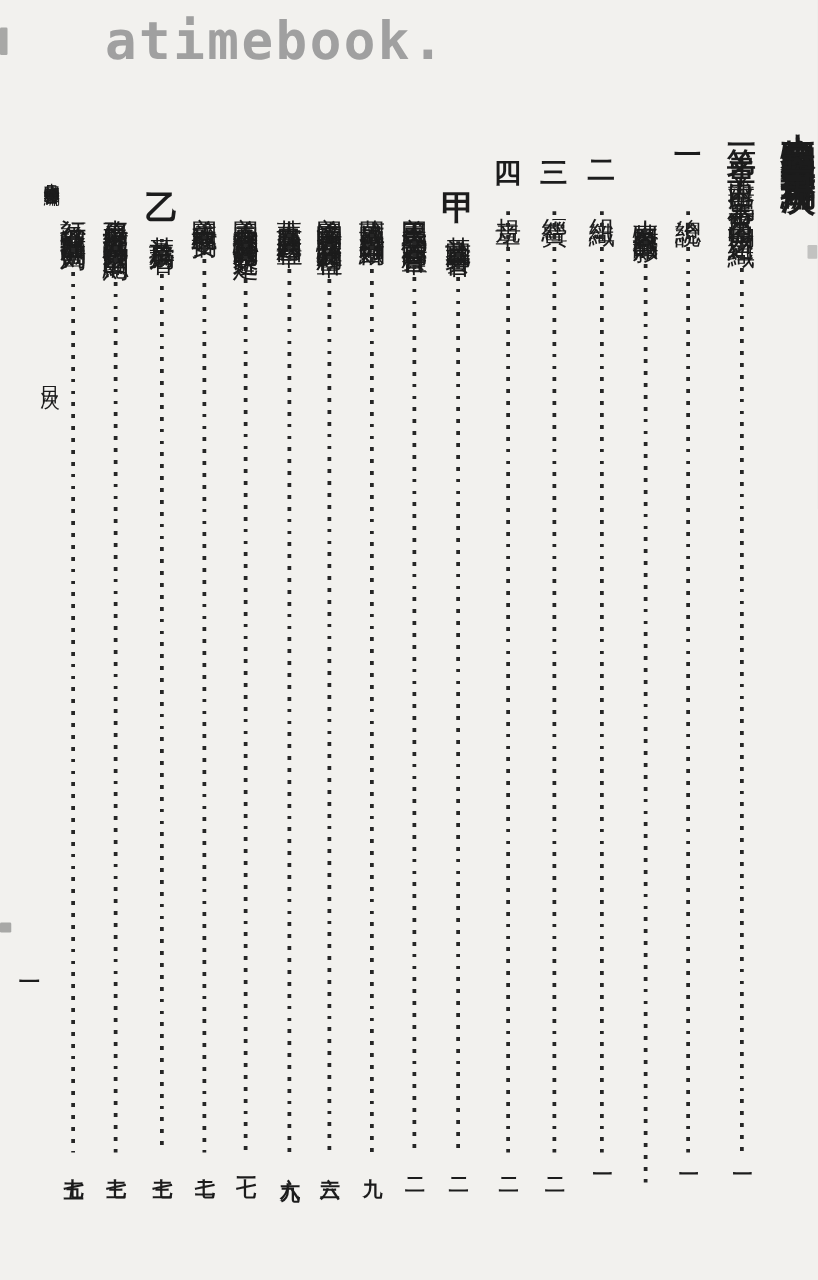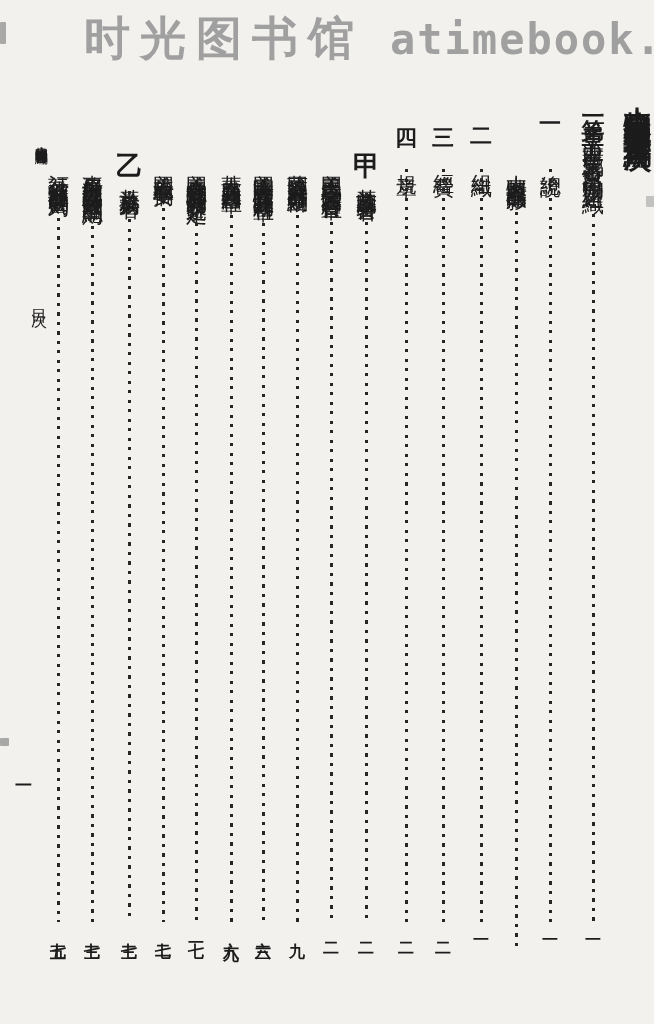--- a/index.html
+++ b/index.html
@@ -50,21 +50,20 @@
 
   
   .artifact{position:absolute;background:#6b6b6b;opacity:.55;border-radius:1px;}
 </style>
 </head>
 <body>
 
 <div id="page">
 
   <div id="watermark">
-    <span class="wm-cn">时光图书馆</span>
       <span class="wm-en">atimebook.</span>
   </div>
 
   <div id="main-title" class="vtext">山東物品展覽會報告書三編目次</div>
 
   <div id="chapter-col">
     <div class="chapter-no vtext">第一章</div>
     <div class="chapter-title vtext">兼辦巴拿馬賽會出品協會之組織</div>
     <div class="leader"></div>
     <div class="pagenum vtext">一</div>

